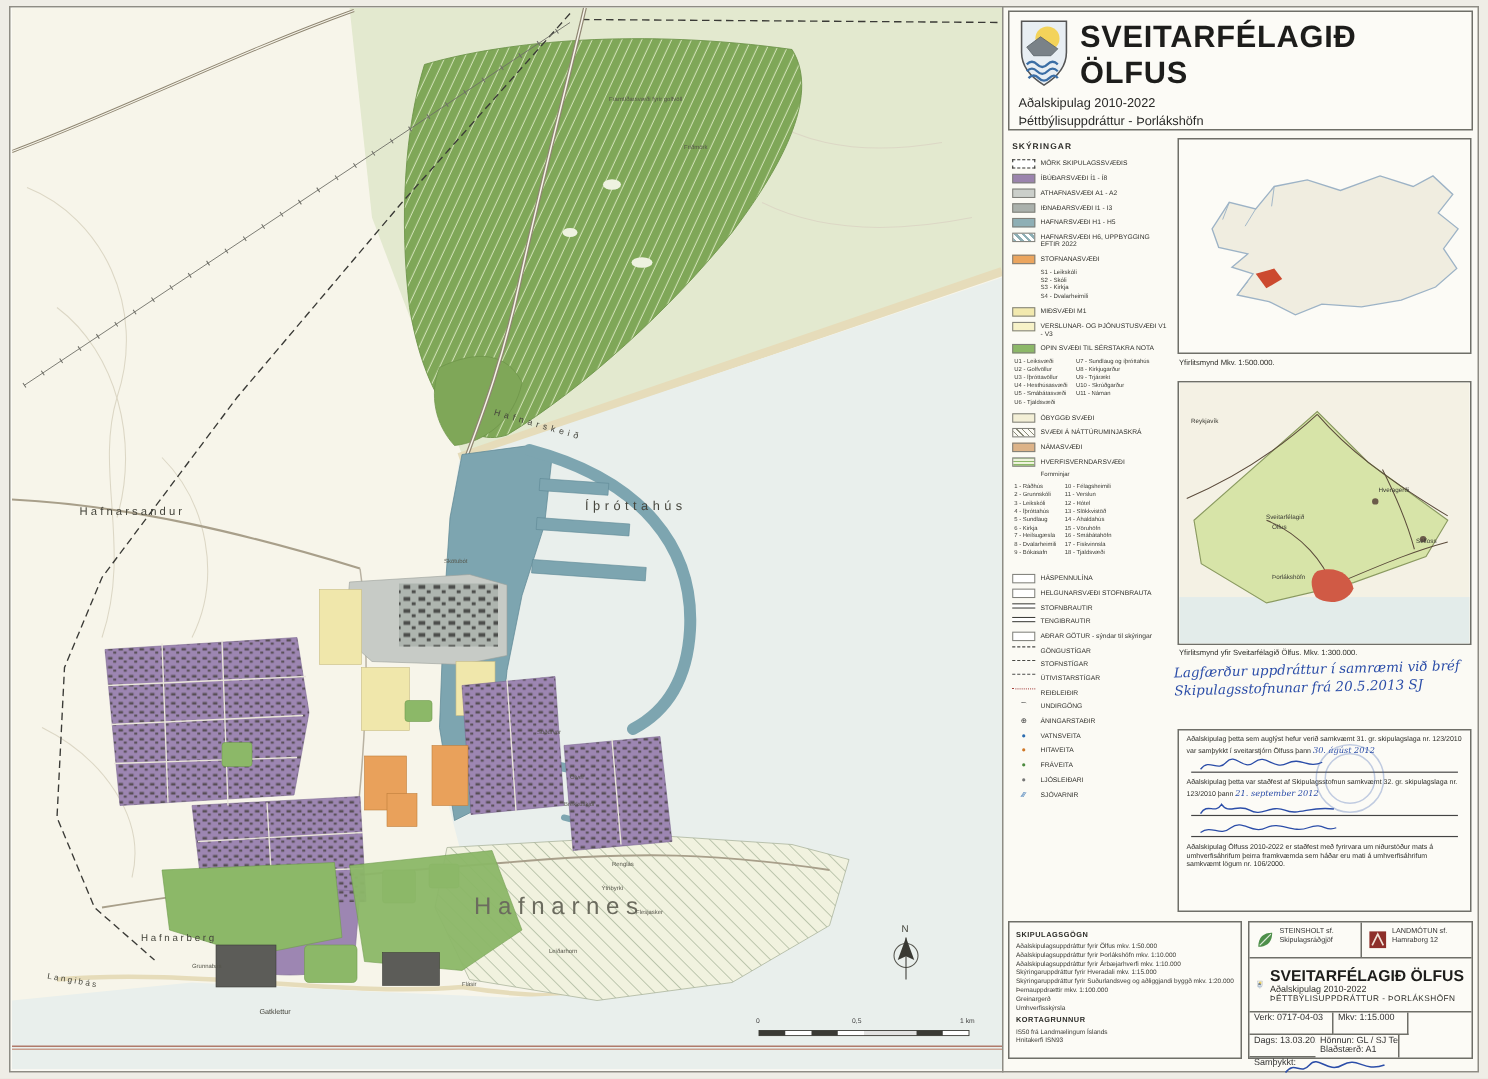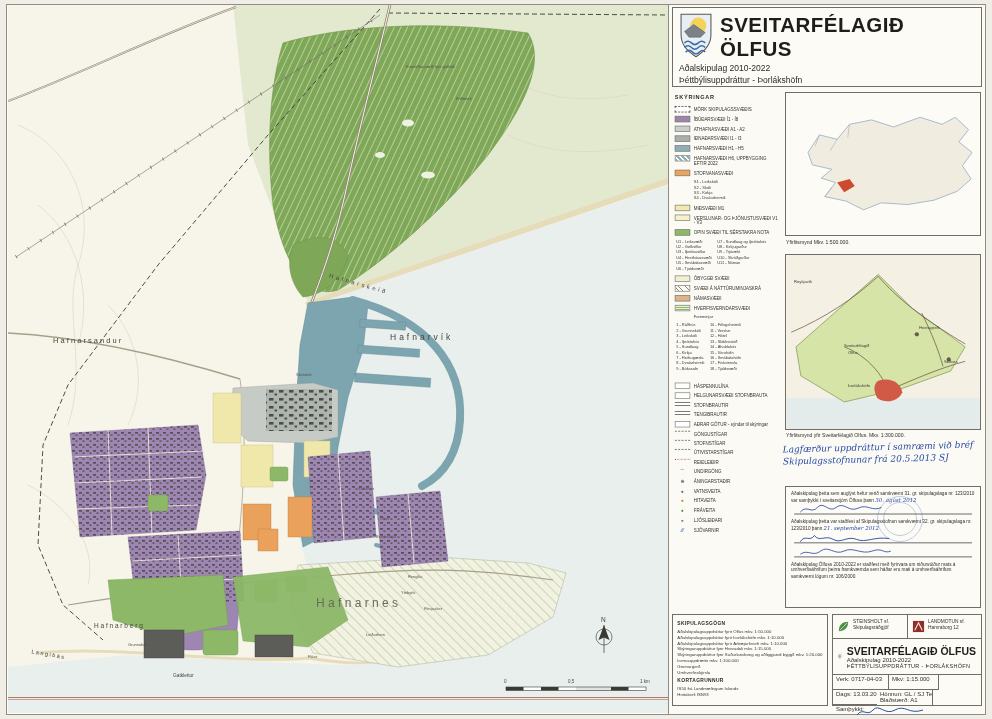--- a/index.html
+++ b/index.html
@@ -10,21 +10,21 @@
   .bottomline{position:absolute;left:8px;top:697px;width:660px;height:3px;border-top:1px solid #b07a6a;border-bottom:0.5px solid #c9a08f;}
 
   
   .map-area{position:absolute;left:8px;top:5px;width:660px;height:708px;overflow:hidden;}
   .map-area svg{position:absolute;left:0;top:0;}
   .mlab{position:absolute;color:#45453c;white-space:nowrap;transform-origin:0 0;line-height:1;}
   .t5{font-size:6px;transform:scale(.8);}
   .t6{font-size:6.5px;}
   .t7{font-size:7.5px;}
   .t8{font-size:8.5px;}
-  .t9{font-size:12px;color:#6b6b5e;}
+  .t9{font-size:16px;color:#6b6b5e;}
   .tt{font-size:6px;transform:scale(.66);color:#55554a;}
   .ls1{letter-spacing:3px;}
   .rot16{transform:rotate(16deg) scale(.9);}
   .rot10{transform:rotate(10deg) scale(.85);}
   .scale-labels span{position:absolute;font-size:6px;transform:scale(.75);transform-origin:0 0;color:#444;}
 
   
   .panel{position:absolute;left:669px;top:4px;width:317px;height:711px;}
   .pbox{position:absolute;border:0.8px solid #6f6f68;background:#fcfbf6;}
   .title-box{left:3px;top:3px;width:310px;height:80px;padding:5px 6px;}
@@ -247,21 +247,21 @@
         <rect x="35" y="0" width="17.5" height="3.4" fill="#3a3a34"></rect>
         <rect x="70" y="0" width="35" height="3.4" fill="#3a3a34" opacity="0.15"></rect>
         <rect x="105" y="0" width="17.5" height="3.4" fill="#3a3a34"></rect>
       </g>
     </svg>
 
     <div>
 
         <span class="mlab t7" style="left: 45px; top: 332px;">H a f n a r s a n d u r</span>
 
-        <span class="mlab t8 ls1" style="left: 382px; top: 328px;">Hafnarvík</span>
+        <span class="mlab t8 ls1" style="left: 382px; top: 328px;">Íþróttahús</span>
 
         <span class="mlab t6 ls1 rot16" style="left: 322px; top: 268px;">Hafnarskeið</span>
 
         <span class="mlab tt" style="left: 288px; top: 368px;">Skötubót</span>
 
         <span class="mlab tt" style="left: 350px; top: 482px;">Suðurvör</span>
 
         <span class="mlab tt" style="left: 372px; top: 512px;">Ölver</span>
 
         <span class="mlab tt" style="left: 368px; top: 530px;">Brekkuskjól</span>

